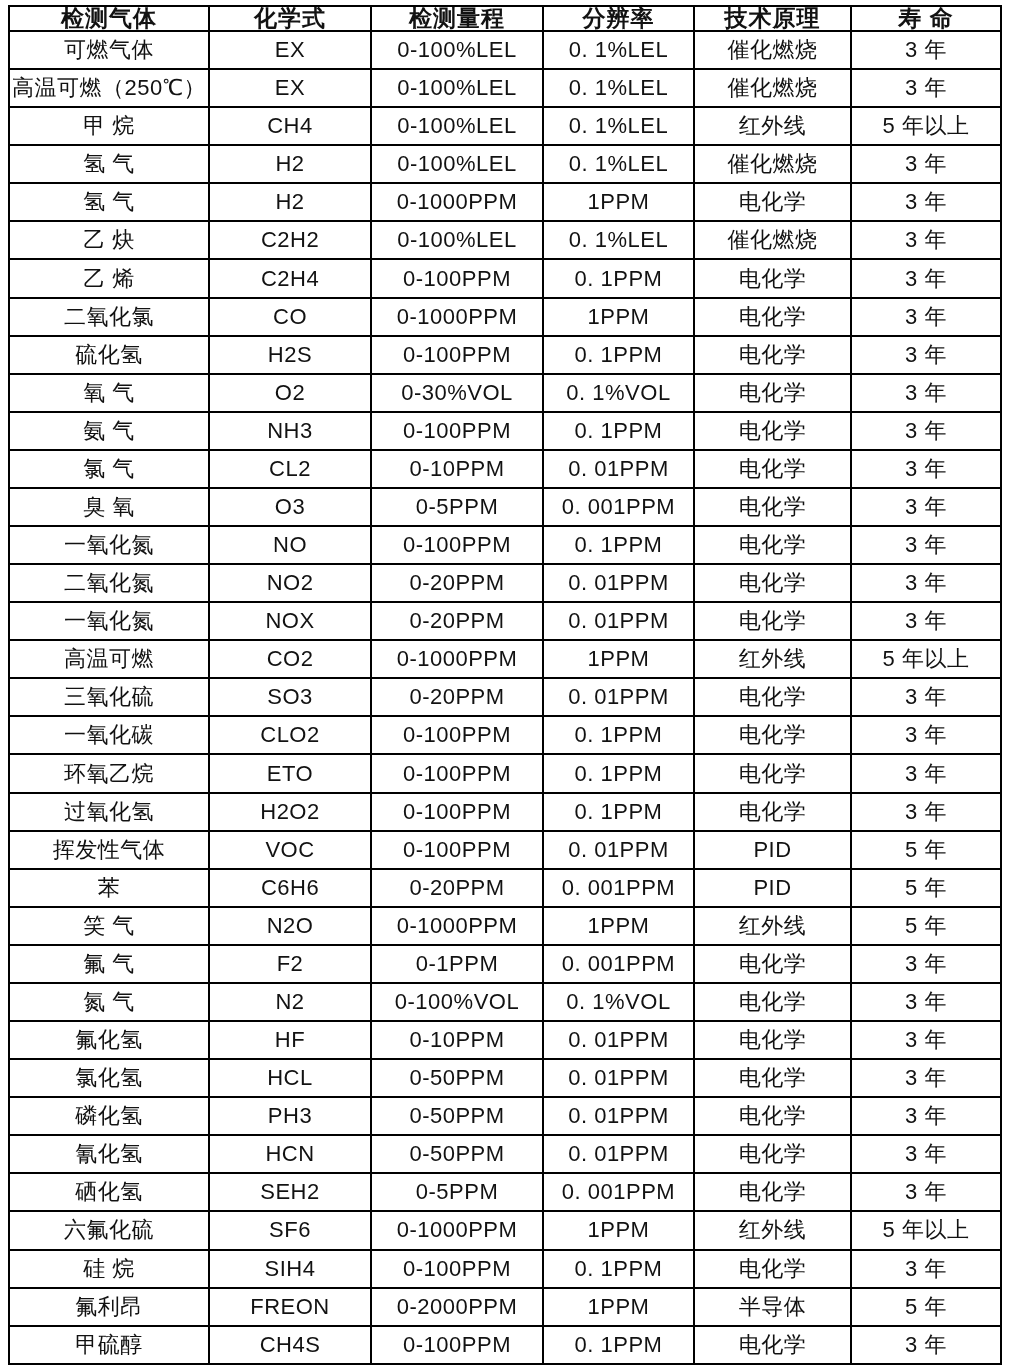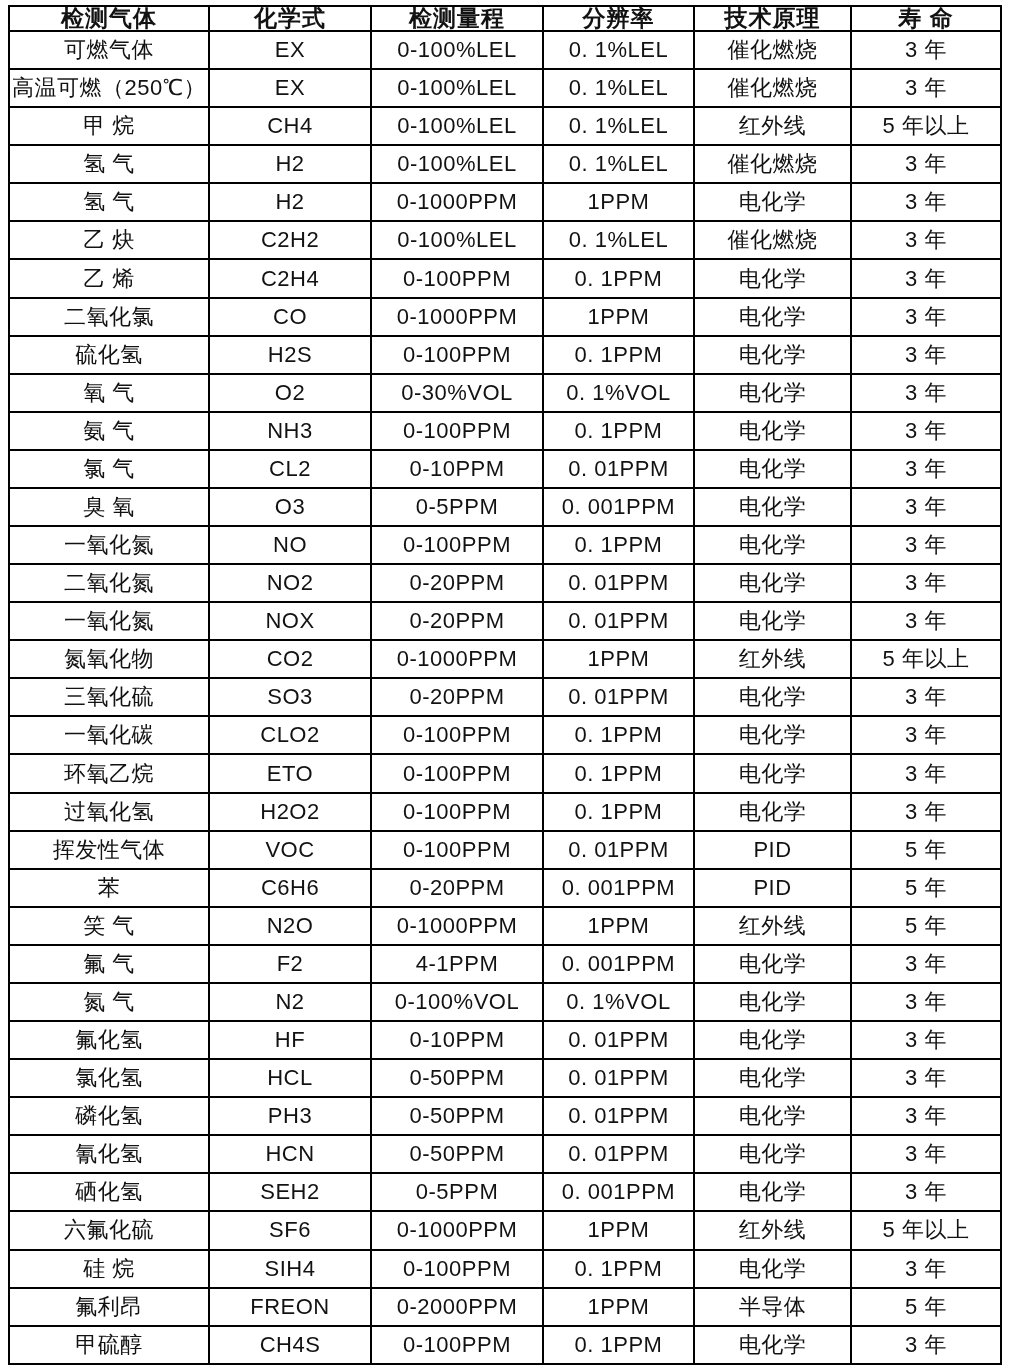--- a/index.html
+++ b/index.html
@@ -196,21 +196,21 @@
         </tr>
         <tr>
           <td>一氧化氮</td>
           <td>NOX</td>
           <td>0-20PPM</td>
           <td>0. 01PPM</td>
           <td>电化学</td>
           <td>3 年</td>
         </tr>
         <tr>
-          <td>氮氧化物</td>
+          <td>高温可燃</td>
           <td>CO2</td>
           <td>0-1000PPM</td>
           <td>1PPM</td>
           <td>红外线</td>
           <td>5 年以上</td>
         </tr>
         <tr>
           <td>三氧化硫</td>
           <td>SO3</td>
           <td>0-20PPM</td>
@@ -262,21 +262,21 @@
           <td>笑 气</td>
           <td>N2O</td>
           <td>0-1000PPM</td>
           <td>1PPM</td>
           <td>红外线</td>
           <td>5 年</td>
         </tr>
         <tr>
           <td>氟 气</td>
           <td>F2</td>
-          <td>4-1PPM</td>
+          <td>0-1PPM</td>
           <td>0. 001PPM</td>
           <td>电化学</td>
           <td>3 年</td>
         </tr>
         <tr>
           <td>氮 气</td>
           <td>N2</td>
           <td>0-100%VOL</td>
           <td>0. 1%VOL</td>
           <td>电化学</td>

